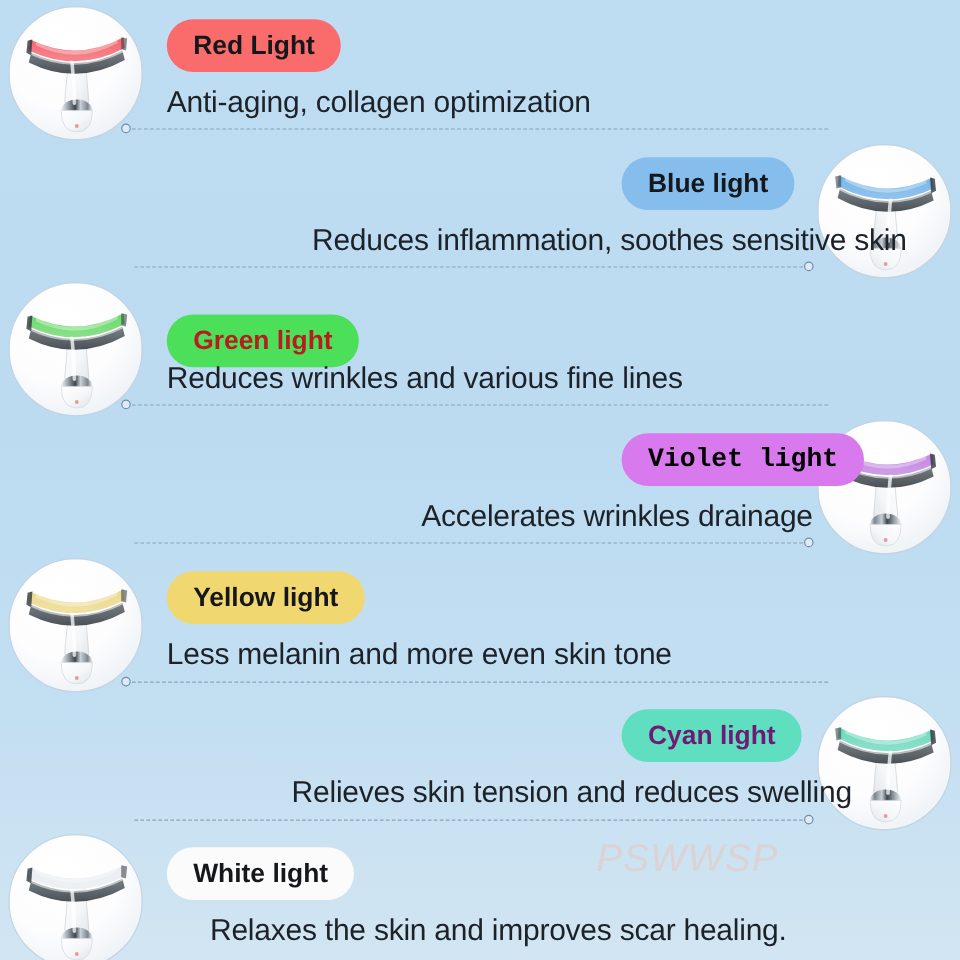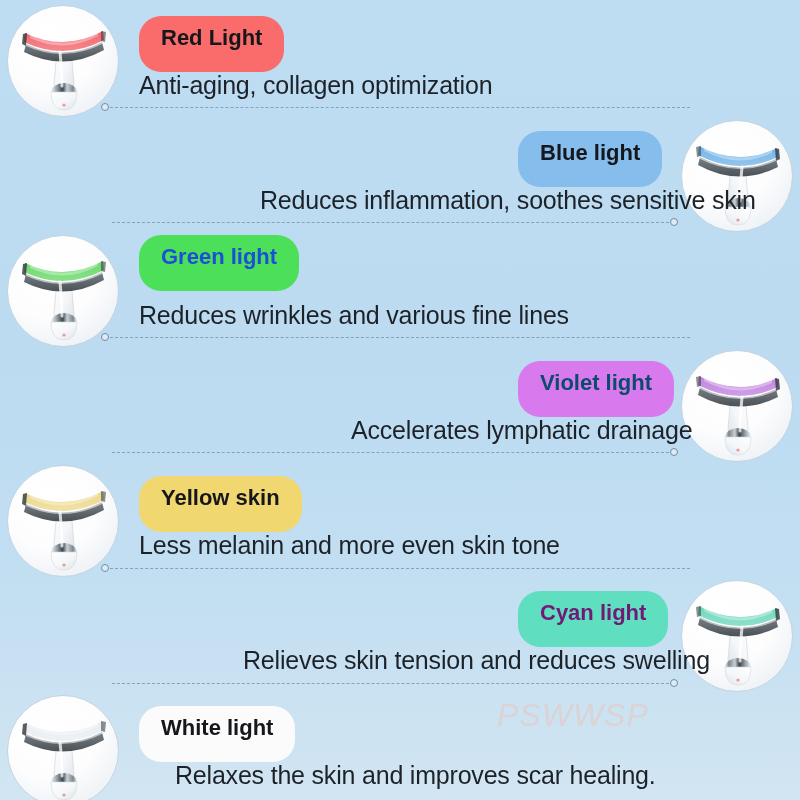--- a/index.html
+++ b/index.html
@@ -29,21 +29,21 @@
     background:radial-gradient(circle at 38% 30%,#ffffff 0%,#fdfdfe 48%,#eef2f6 80%,#e4ebf2 100%);
     border:1px solid #c2d4e2;
     overflow:hidden;
     box-sizing:border-box;
   }
   .device-circle svg{display:block;width:112px;height:112px;}
 
   
   .badge{
     position:absolute;
-    height:56px;line-height:44px;
+    height:44px;line-height:44px;
     border-radius:22px;
     font-size:22px;font-weight:bold;
     color:#15171a;
     text-align:center;
     padding:0 22px;
     box-sizing:border-box;
     white-space:nowrap;
   }
   .badge.white-badge{color:#15171a;}
 
@@ -229,21 +229,21 @@
 
       <path d="M15 28 L19 27 L18 40 L14 38 Z" fill="#2f363c" opacity="0.8"></path>
       <path d="M93 25 L98 26 L97 36 L93 35 Z" fill="#2f363c" opacity="0.55"></path>
 
       <path d="M52 46 Q54 64 54 80" stroke="#ffffff" stroke-width="3" fill="none" opacity="0.75" stroke-linecap="round"></path>
 
       <circle cx="56" cy="99" r="1.6" fill="#e06a6a" opacity="0.65"></circle>
     </g>
   </svg>
       </div>
-      <div class="badge" style="left: 139px; top: 235px; background: rgb(76, 224, 90); color: #1d4ed8;">Green light</div>
+      <div class="badge" style="left: 139px; top: 262px; background: rgb(76, 224, 90); color: #b91c1c;">Green light</div>
       <div class="desc" style="left: 139px; top: 301px;">Reduces wrinkles and various fine lines</div>
       <div class="divider" style="left: 105px; top: 333px; width: 585px;">
         <div class="line"></div>
         <div class="dot left"></div>
       </div>
       <div class="device-circle" style="left: 681px; top: 350px;">
   <svg viewBox="0 0 112 112" xmlns="http://www.w3.org/2000/svg">
     <defs>
       <linearGradient id="led-c184e0-m" x1="0" y1="0" x2="0" y2="1">
         <stop offset="0%" stop-color="#c184e0" stop-opacity="1"></stop>
@@ -284,22 +284,22 @@
 
       <path d="M15 28 L19 27 L18 40 L14 38 Z" fill="#2f363c" opacity="0.8"></path>
       <path d="M93 25 L98 26 L97 36 L93 35 Z" fill="#2f363c" opacity="0.55"></path>
 
       <path d="M52 46 Q54 64 54 80" stroke="#ffffff" stroke-width="3" fill="none" opacity="0.75" stroke-linecap="round"></path>
 
       <circle cx="56" cy="99" r="1.6" fill="#e06a6a" opacity="0.65"></circle>
     </g>
   </svg>
       </div>
-      <div class="badge" style="left: 518px; top: 361px; background: rgb(216, 122, 237); color: #0c4a6e;">Violet light</div>
-      <div class="desc" style="left: 351px; top: 416px;">Accelerates lymphatic drainage</div>
+      <div class="badge" style="left: 518px; top: 361px; background: rgb(216, 122, 237); color: #000000; font-family: Liberation Mono, monospace;">Violet light</div>
+      <div class="desc" style="left: 351px; top: 416px;">Accelerates wrinkles drainage</div>
       <div class="divider" style="left: 112px; top: 448px; width: 562px;">
         <div class="line"></div>
         <div class="dot right"></div>
       </div>
       <div class="device-circle" style="left: 7px; top: 465px;">
   <svg viewBox="0 0 112 112" xmlns="http://www.w3.org/2000/svg">
     <defs>
       <linearGradient id="led-ecd98c-n" x1="0" y1="0" x2="0" y2="1">
         <stop offset="0%" stop-color="#ecd98c" stop-opacity="1"></stop>
         <stop offset="100%" stop-color="#ecd98c" stop-opacity="0.78"></stop>
@@ -339,21 +339,21 @@
 
       <path d="M15 28 L19 27 L18 40 L14 38 Z" fill="#2f363c" opacity="0.8"></path>
       <path d="M93 25 L98 26 L97 36 L93 35 Z" fill="#2f363c" opacity="0.55"></path>
 
       <path d="M52 46 Q54 64 54 80" stroke="#ffffff" stroke-width="3" fill="none" opacity="0.75" stroke-linecap="round"></path>
 
       <circle cx="56" cy="99" r="1.6" fill="#e06a6a" opacity="0.65"></circle>
     </g>
   </svg>
       </div>
-      <div class="badge" style="left: 139px; top: 476px; background: rgb(240, 215, 112); color: rgb(21, 23, 26);">Yellow skin</div>
+      <div class="badge" style="left: 139px; top: 476px; background: rgb(240, 215, 112); color: rgb(21, 23, 26);">Yellow light</div>
       <div class="desc" style="left: 139px; top: 531px;">Less melanin and more even skin tone</div>
       <div class="divider" style="left: 105px; top: 564px; width: 585px;">
         <div class="line"></div>
         <div class="dot left"></div>
       </div>
       <div class="device-circle" style="left: 681px; top: 580px;">
   <svg viewBox="0 0 112 112" xmlns="http://www.w3.org/2000/svg">
     <defs>
       <linearGradient id="led-6ed8bd-m" x1="0" y1="0" x2="0" y2="1">
         <stop offset="0%" stop-color="#6ed8bd" stop-opacity="1"></stop>

